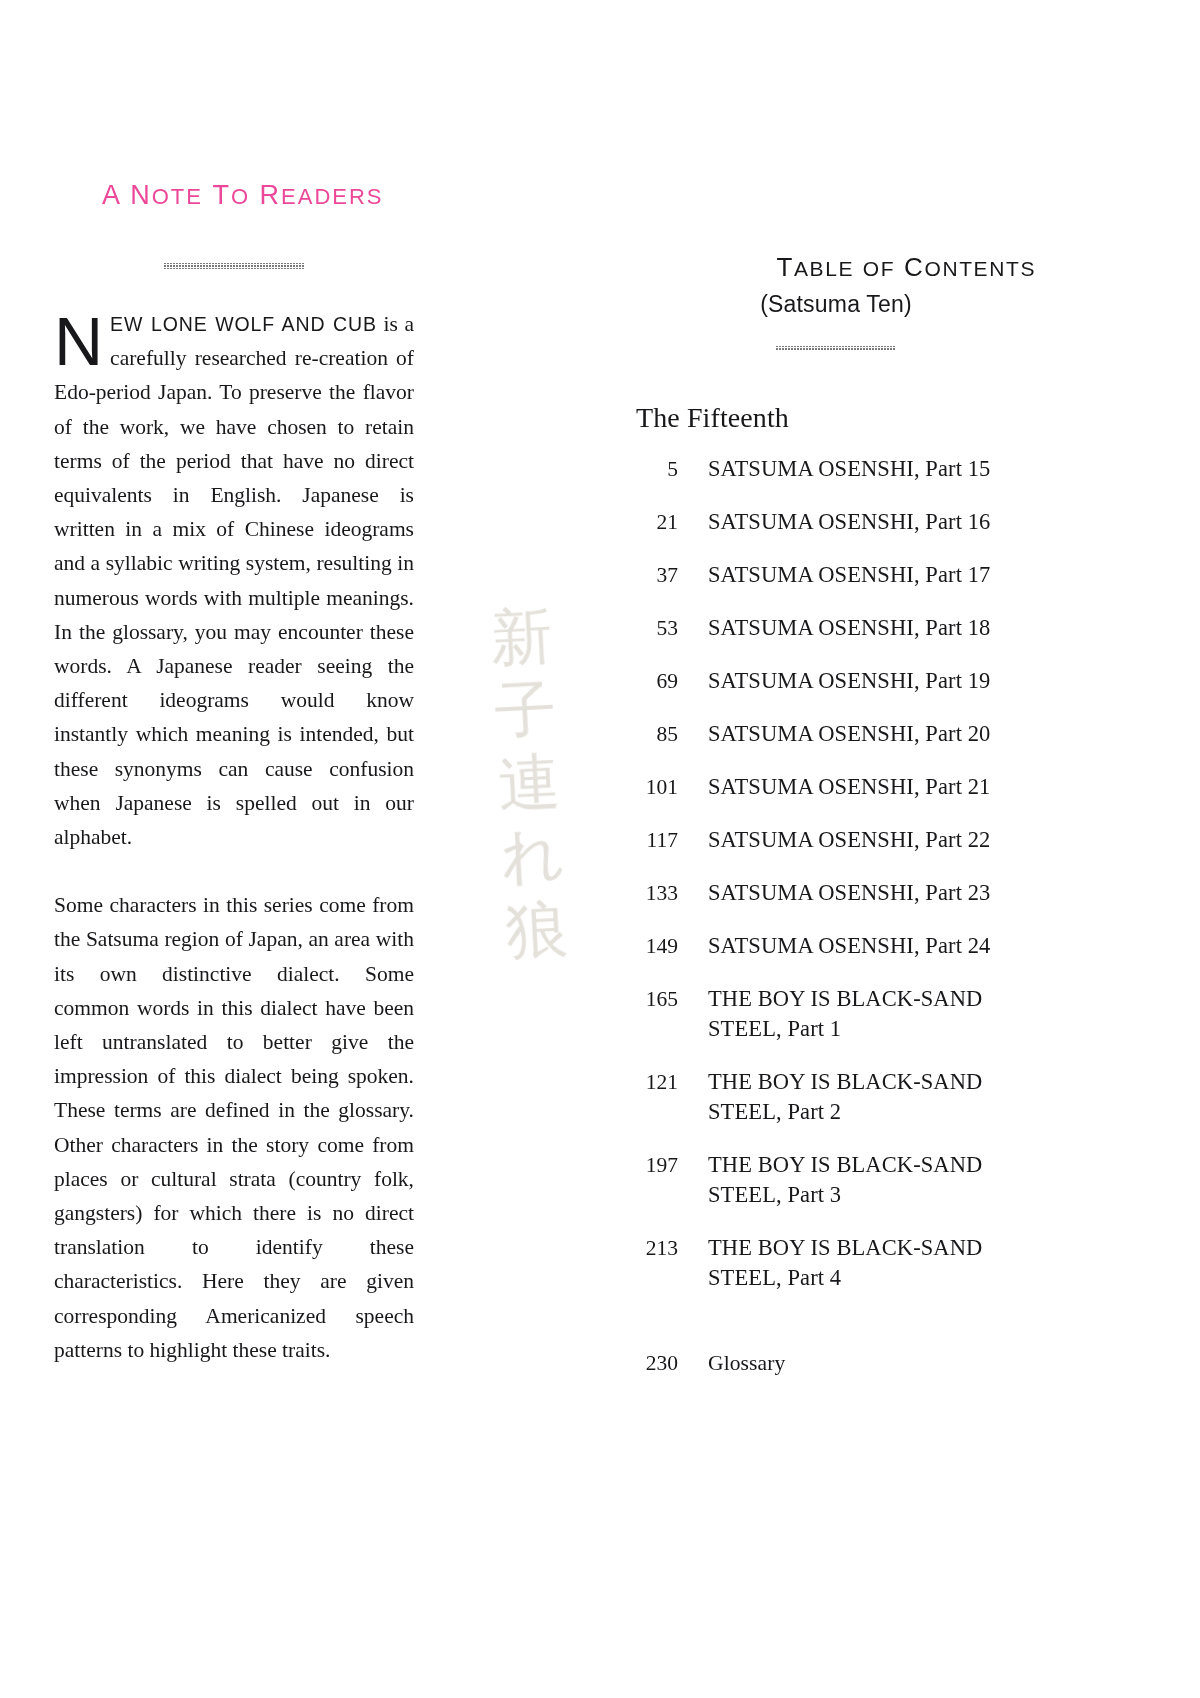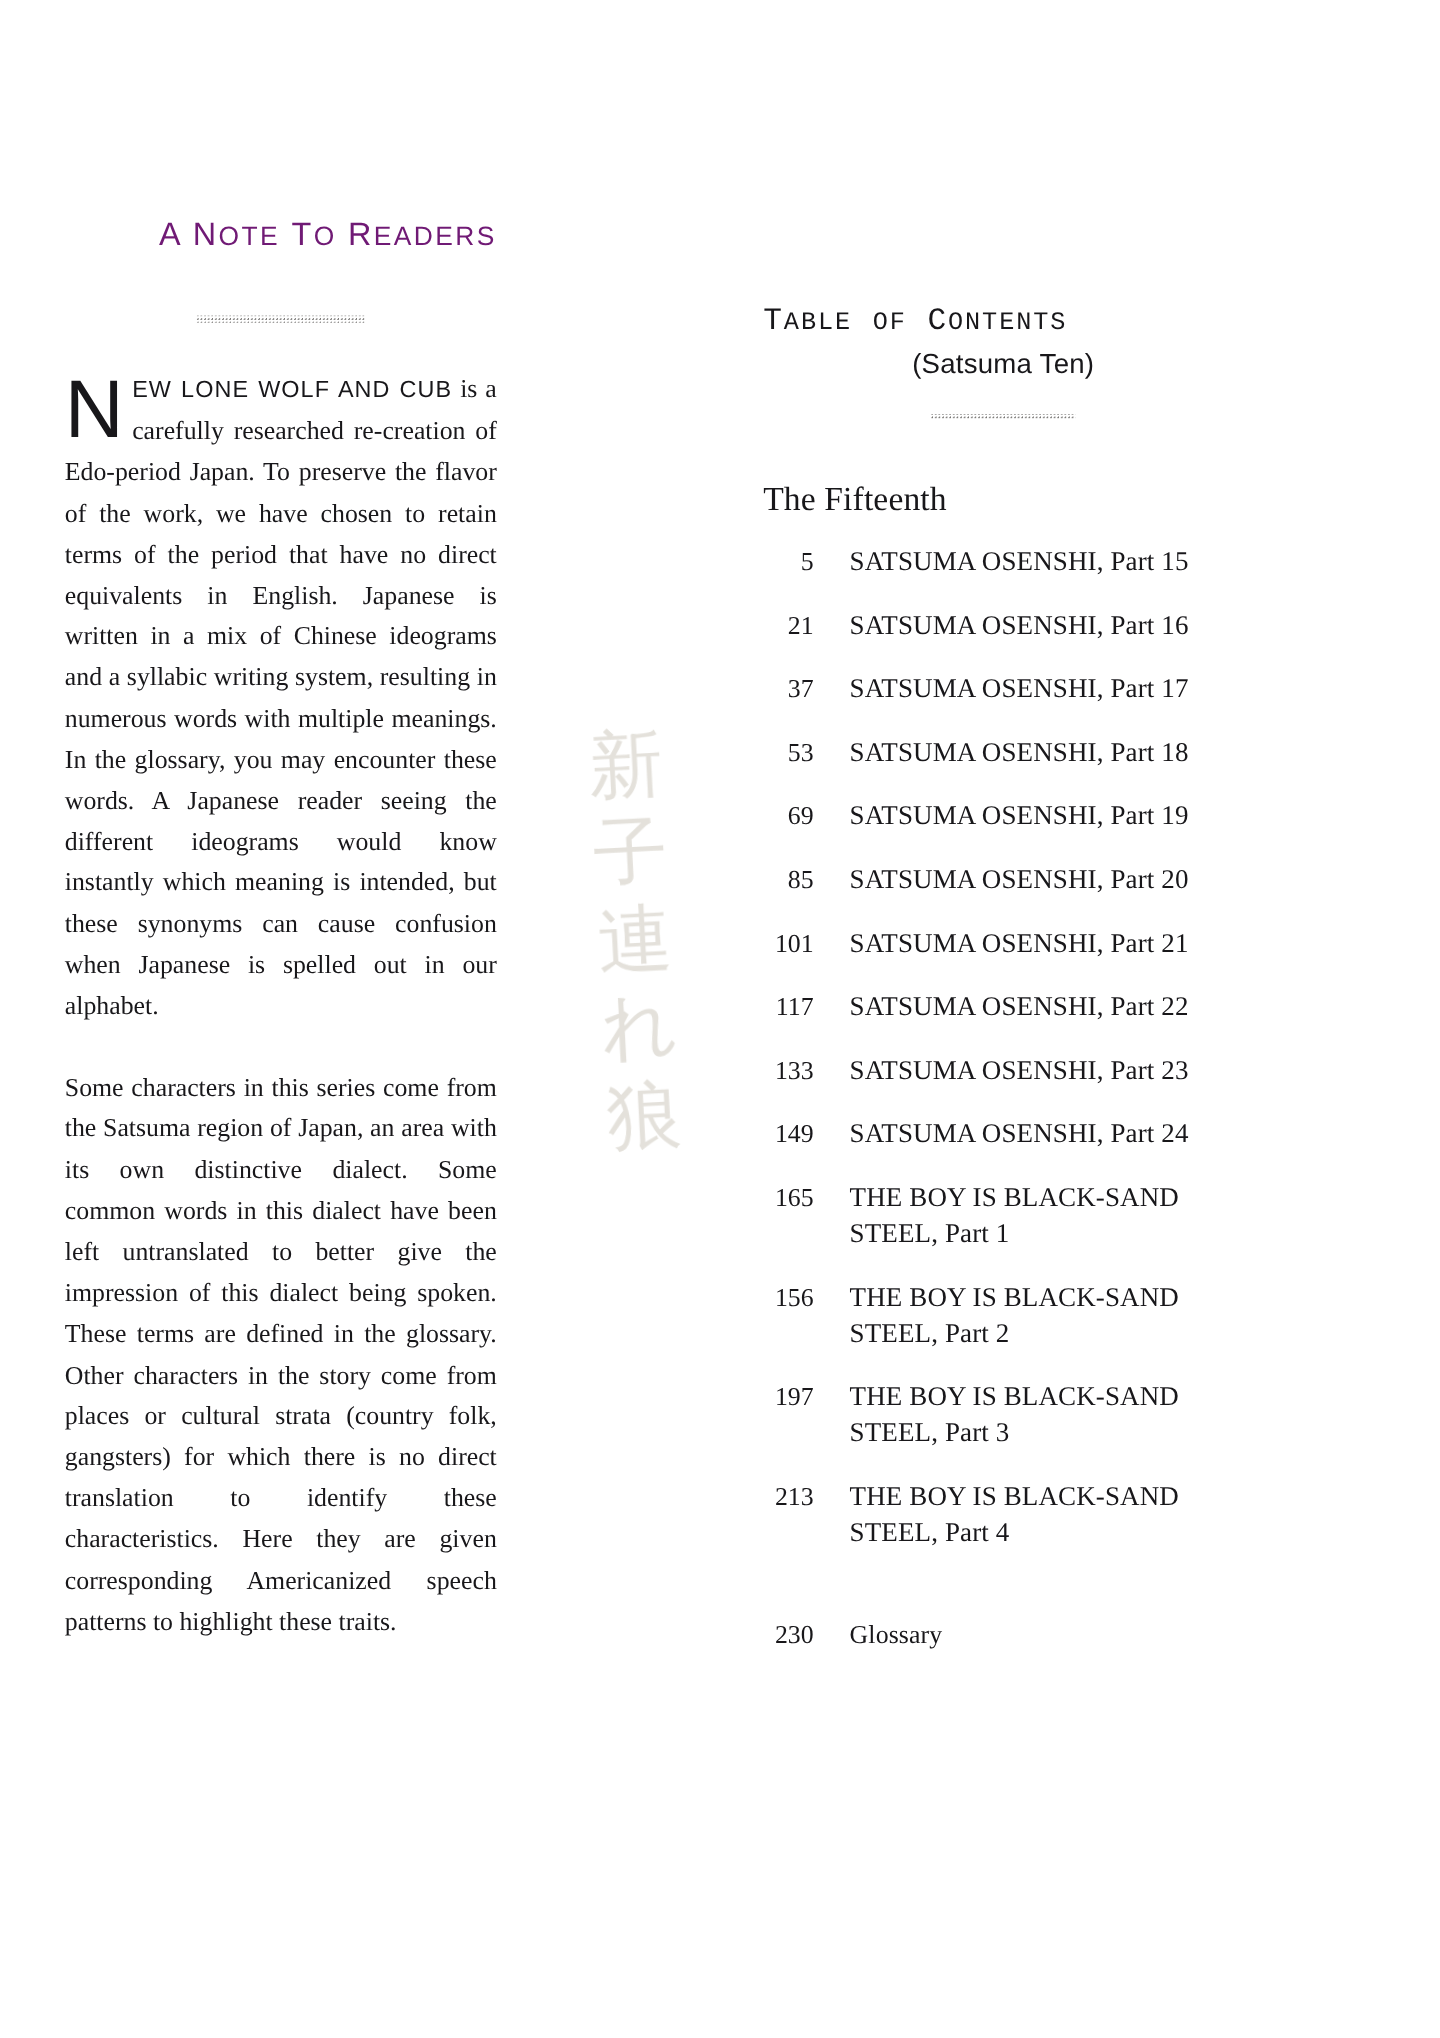--- a/index.html
+++ b/index.html
@@ -45,25 +45,24 @@
   .left-col {
     position: absolute;
     left: 54px;
     top: 180px;
     width: 360px;
   }
   .note-title {
     font-family: "Liberation Sans", "DejaVu Sans", sans-serif;
     font-size: 27px;
     letter-spacing: 2.0px;
-    color: #701a75;
+    color: #ec4899;
     margin: 0 0 0 48px;
     font-weight: 400;
     white-space: nowrap;
-    text-align: right;
   }
   .note-title .cap { font-size: 27px; }
   .note-title .sc  { font-size: 22px; }
 
   .rule {
     height: 6px;
     margin: 52px auto 0 auto;
     width: 140px;
     background-image:
       radial-gradient(circle at 1px 1px, #5c5a58 .7px, transparent .8px);
@@ -99,24 +98,24 @@
   }
 
   
   .right-col {
     position: absolute;
     left: 636px;
     top: 252px;
     width: 400px;
   }
   .toc-title {
-    font-family: Liberation Mono, monospace;
+    font-family: Liberation Sans, sans-serif;
     font-size: 26px;
     letter-spacing: 1.6px;
-    text-align: left;
+    text-align: right;
     margin: 0;
     font-weight: 400;
     white-space: nowrap;
   }
   .toc-title .sc { font-size: 21px; }
   .toc-subtitle {
     font-family: "Liberation Sans", "DejaVu Sans", sans-serif;
     font-size: 23px;
     text-align: center;
     margin: 8px 0 0 0;
@@ -280,21 +279,21 @@
 
       <div class="toc-row">
         <div class="toc-page">165</div>
         <div class="toc-label">
           <span>THE BOY IS BLACK-SAND</span>
           <span class="l2">STEEL, Part 1</span>
         </div>
       </div>
 
       <div class="toc-row">
-        <div class="toc-page">156</div>
+        <div class="toc-page">121</div>
         <div class="toc-label">
           <span>THE BOY IS BLACK-SAND</span>
           <span class="l2">STEEL, Part 2</span>
         </div>
       </div>
 
       <div class="toc-row">
         <div class="toc-page">197</div>
         <div class="toc-label">
           <span>THE BOY IS BLACK-SAND</span>

